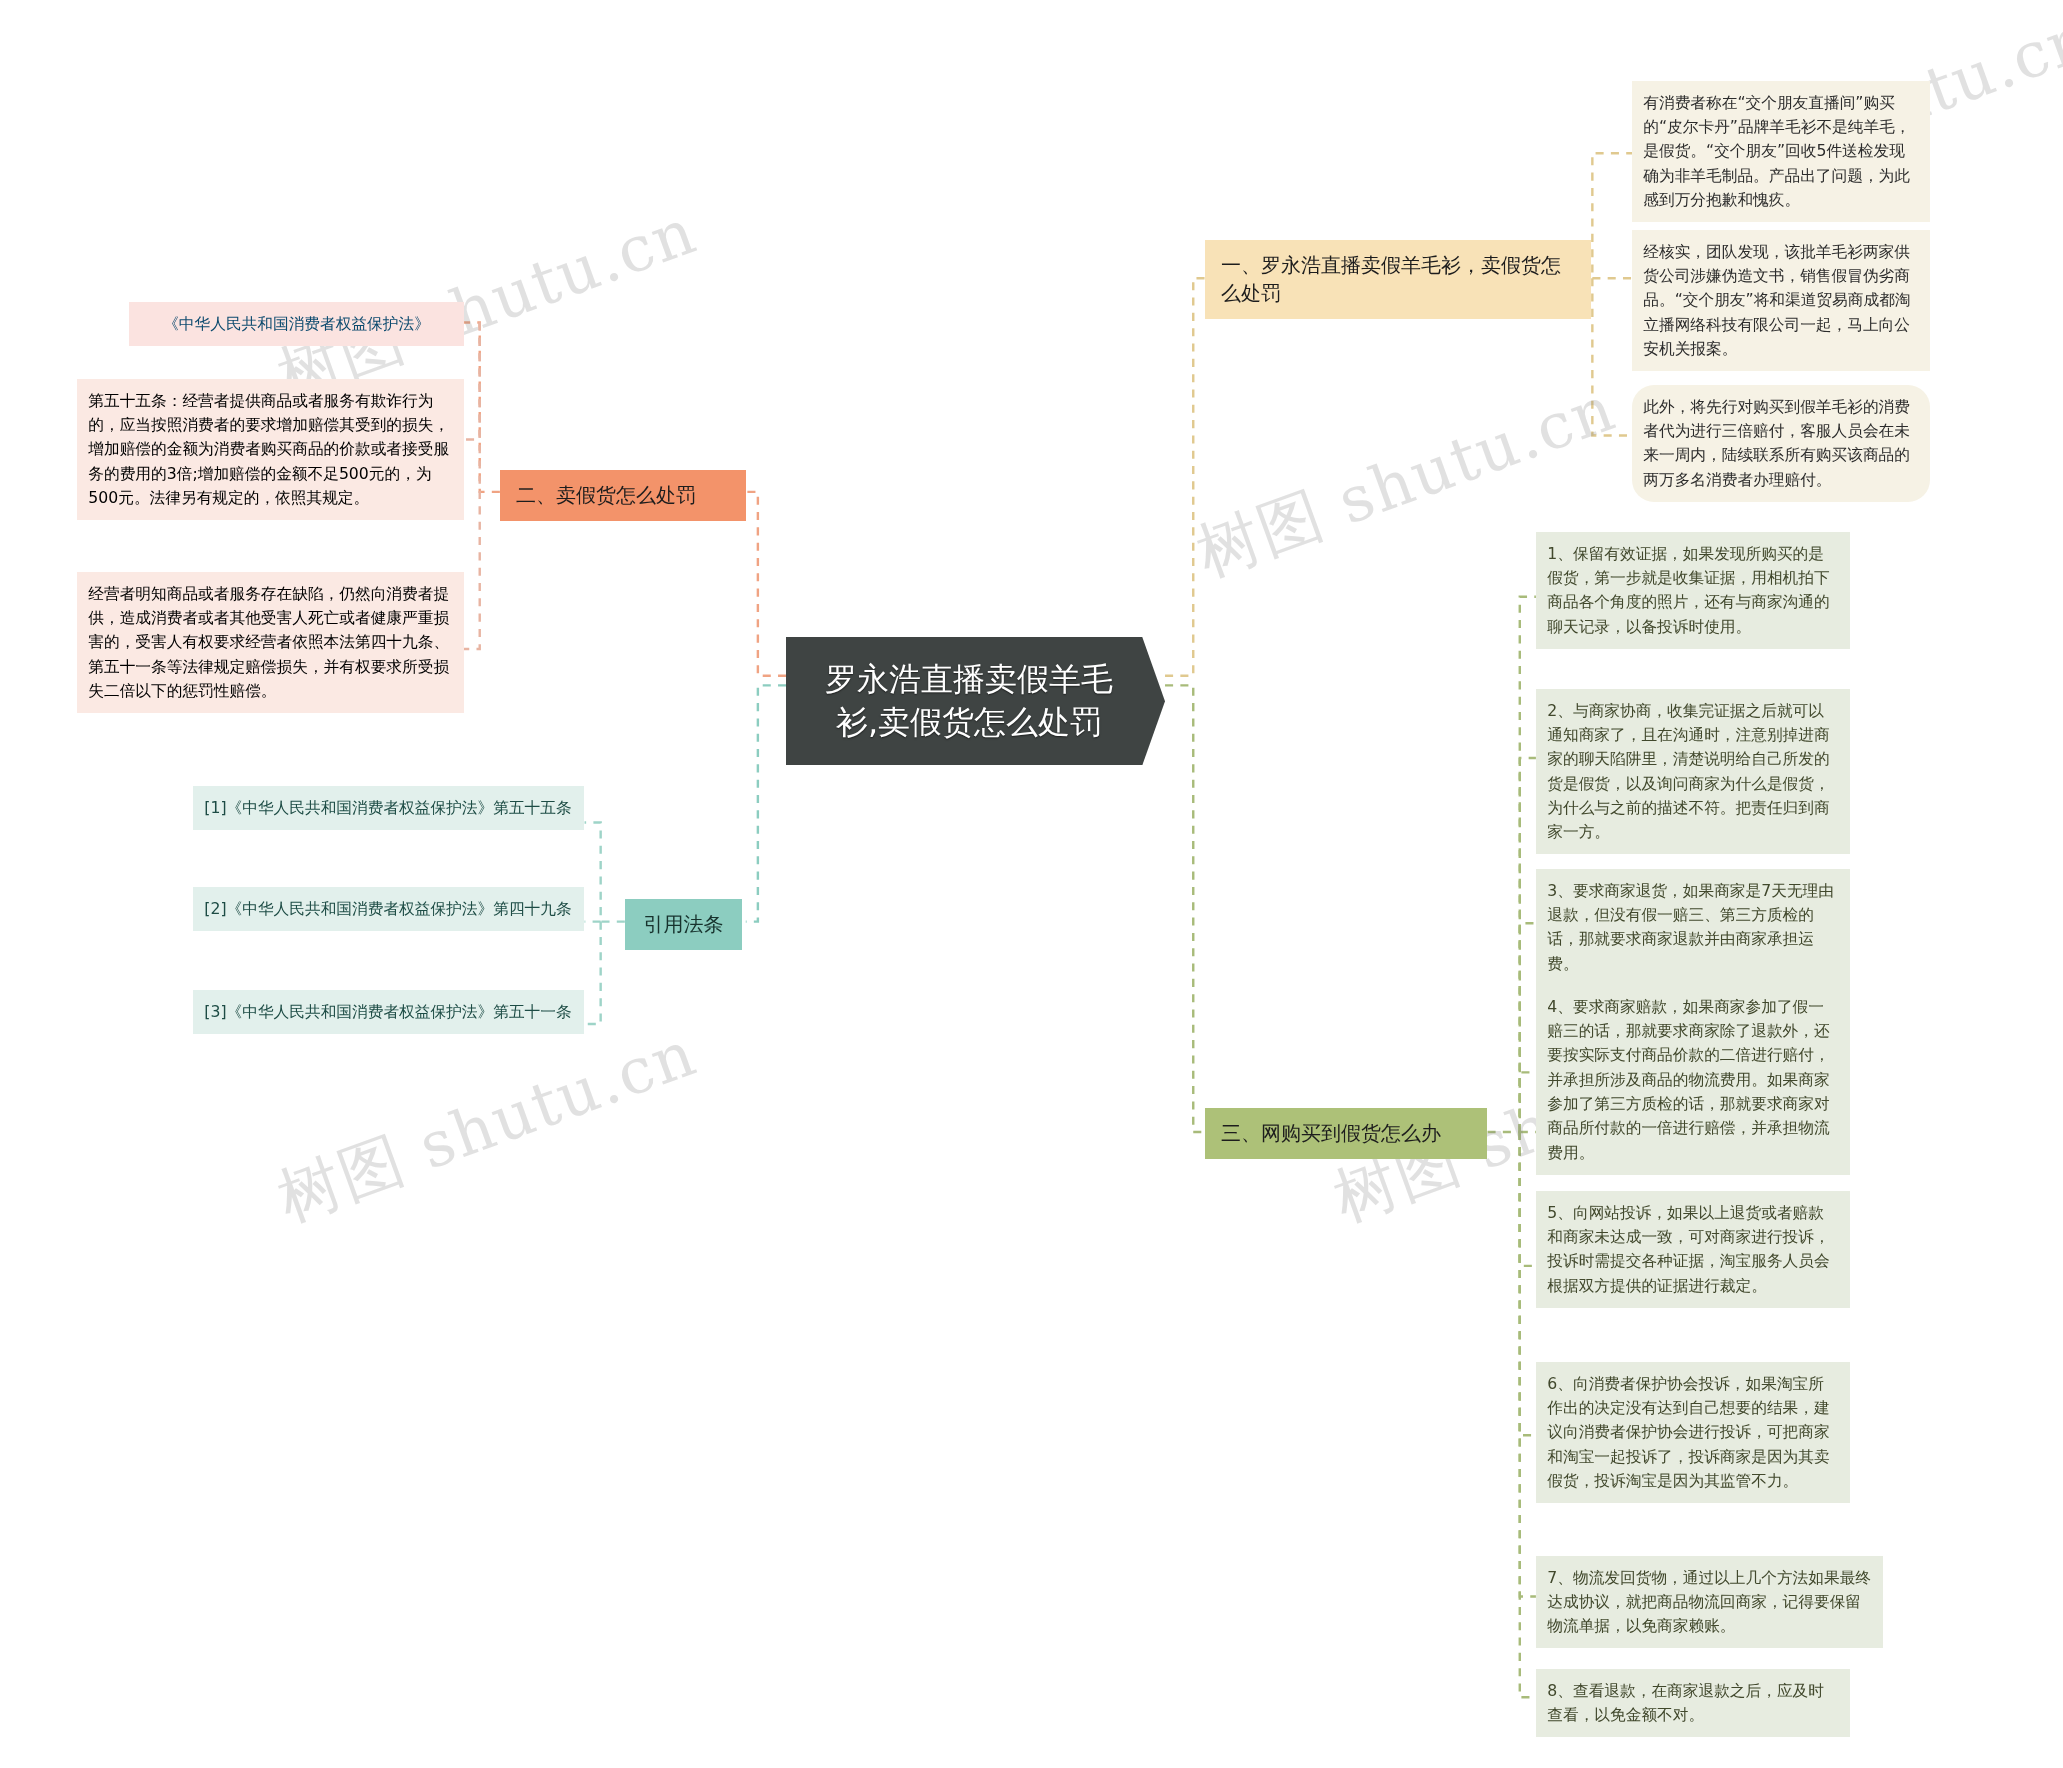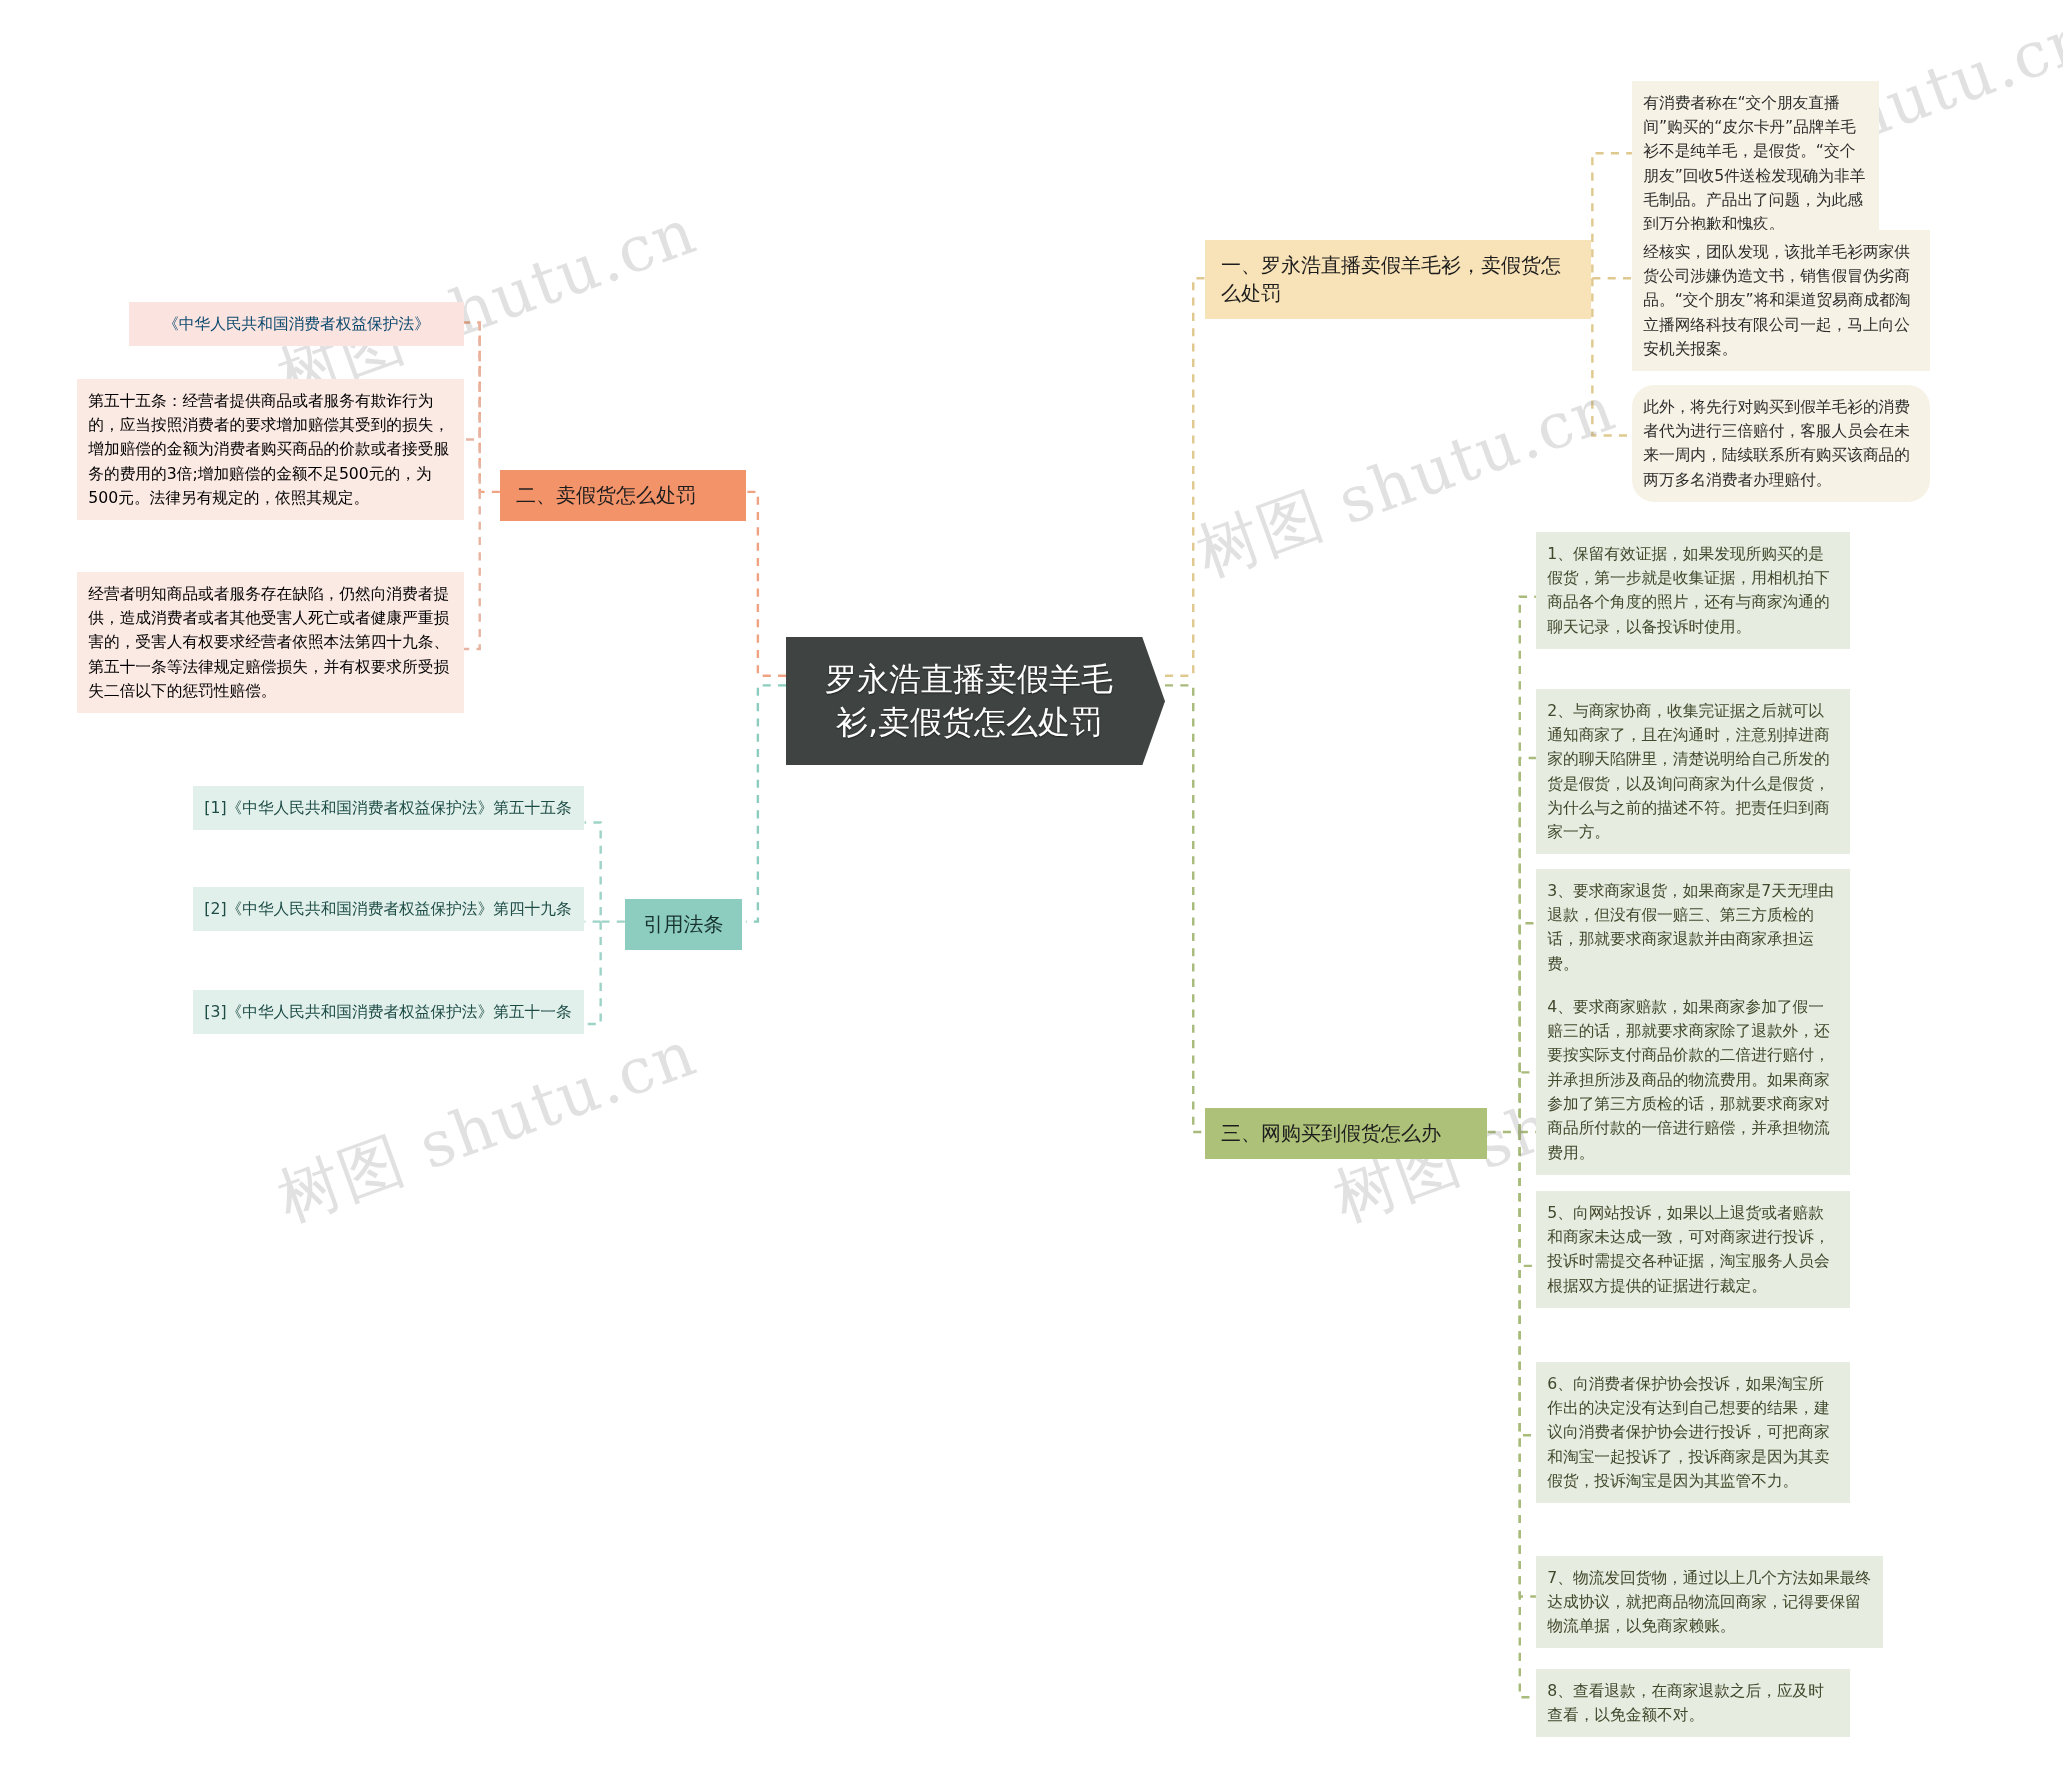--- a/index.html
+++ b/index.html
@@ -122,21 +122,21 @@
   <div class="wm" style="left:266px; top:339px;">树图 shutu.cn</div>
   <div class="wm" style="left:1185px; top:516px;">树图 shutu.cn</div>
   <div class="wm" style="left:266px; top:1161px;">树图 shutu.cn</div>
   <div class="wm" style="left:1322px; top:1161px;">树图 shutu.cn</div>
   <div class="wm" style="left:1661px; top:145px;">树图 shutu.cn</div>
 
   <div class="node central" style="left:786px; top:637px; width:379px;">罗永浩直播卖假羊毛衫,卖假货怎么处罚</div>
 
   <div class="node chip chip-orange-light" style="left:1205px; top:240px; width:386px;">一、罗永浩直播卖假羊毛衫，卖假货怎么处罚</div>
 
-  <div class="node box leaf-cream" style="left:1632px; top:81px; width:247px;">有消费者称在“交个朋友直播间”购买的“皮尔卡丹”品牌羊毛衫不是纯羊毛，是假货。“交个朋友”回收5件送检发现确为非羊毛制品。产品出了问题，为此感到万分抱歉和愧疚。</div>
+  <div class="node box leaf-cream" style="left:1632px; top:81px; width:298px;">有消费者称在“交个朋友直播间”购买的“皮尔卡丹”品牌羊毛衫不是纯羊毛，是假货。“交个朋友”回收5件送检发现确为非羊毛制品。产品出了问题，为此感到万分抱歉和愧疚。</div>
 
   <div class="node box leaf-cream" style="left:1632px; top:230px; width:298px;">经核实，团队发现，该批羊毛衫两家供货公司涉嫌伪造文书，销售假冒伪劣商品。“交个朋友”将和渠道贸易商成都淘立播网络科技有限公司一起，马上向公安机关报案。</div>
 
   <div class="node box leaf-cream" style="left:1632px; top:385px; width:298px;border-radius:22px;">此外，将先行对购买到假羊毛衫的消费者代为进行三倍赔付，客服人员会在未来一周内，陆续联系所有购买该商品的两万多名消费者办理赔付。</div>
 
   <div class="node chip chip-green" style="left:1205px; top:1108px; width:282px;">三、网购买到假货怎么办</div>
 
   <div class="node box leaf-green" style="left:1536px; top:532px; width:314px;">1、保留有效证据，如果发现所购买的是假货，第一步就是收集证据，用相机拍下商品各个角度的照片，还有与商家沟通的聊天记录，以备投诉时使用。</div>
 
   <div class="node box leaf-green" style="left:1536px; top:689px; width:314px;">2、与商家协商，收集完证据之后就可以通知商家了，且在沟通时，注意别掉进商家的聊天陷阱里，清楚说明给自己所发的货是假货，以及询问商家为什么是假货，为什么与之前的描述不符。把责任归到商家一方。</div>

